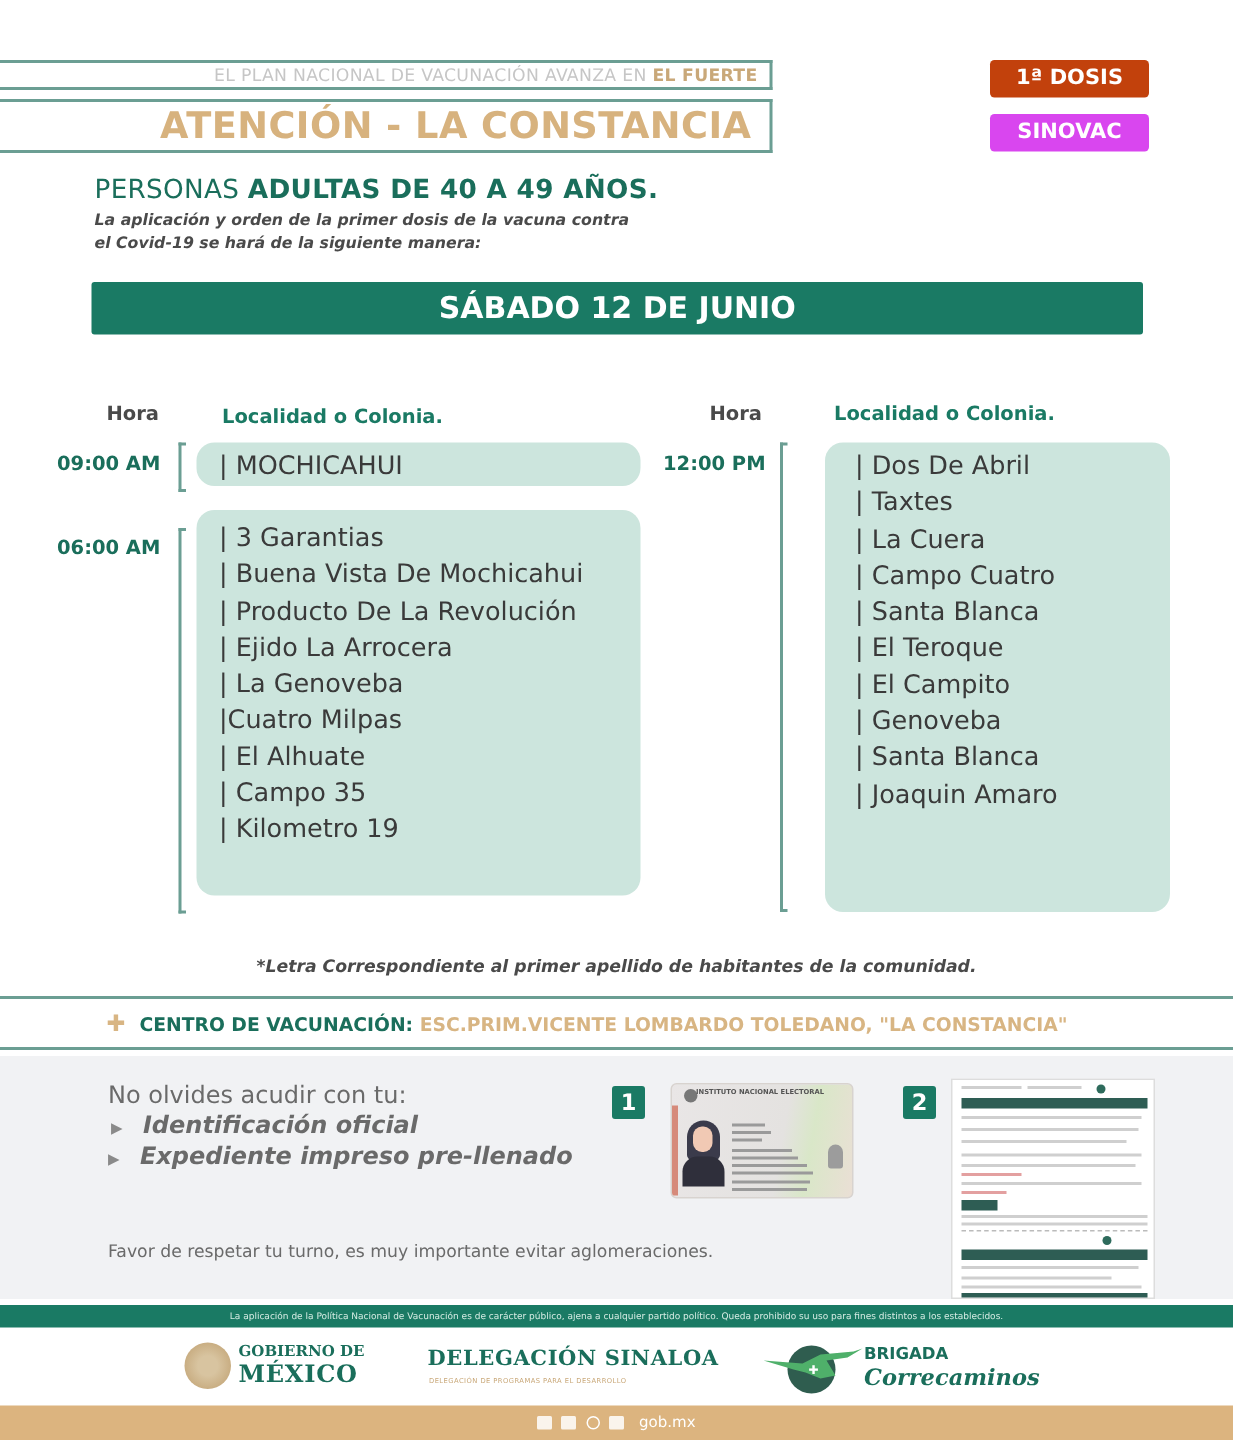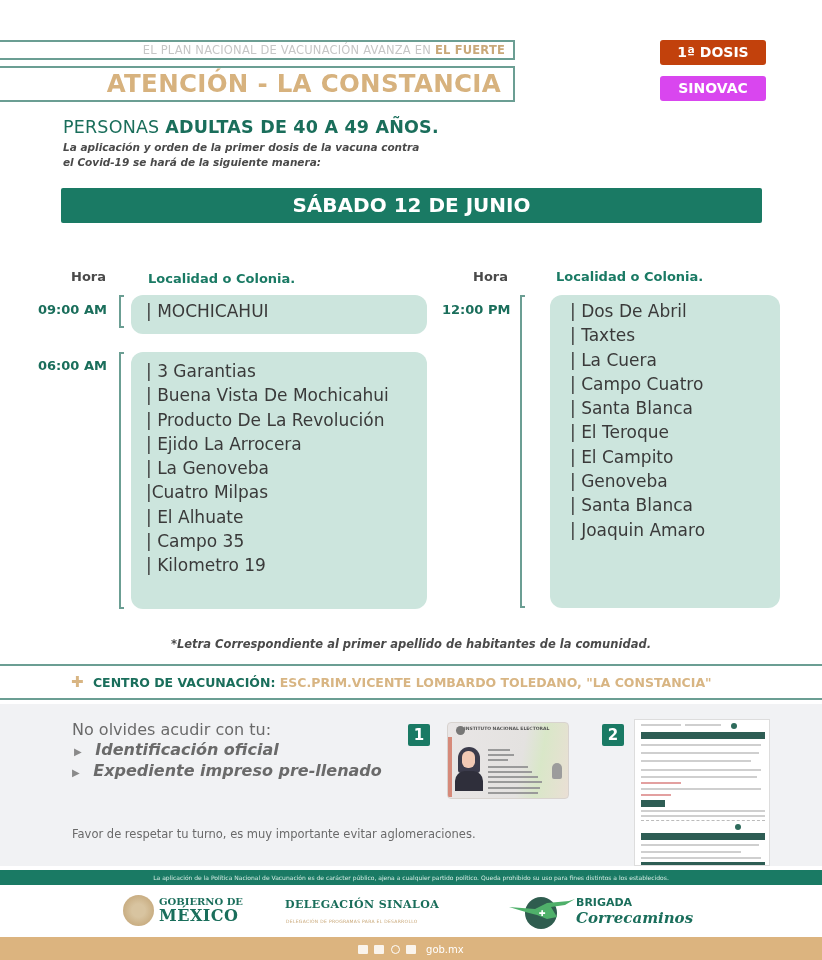--- a/index.html
+++ b/index.html
@@ -114,21 +114,21 @@
   .form-doc .logo { position: absolute; width: 6px; height: 6px; border-radius: 50%; background: #2e6b5c; }
 
   .legal-bar {
     left: 0; top: 870px; width: 822px; height: 15px; background: #1a7a64; color: #d6ece4;
     font-size: 6px; line-height: 15px; text-align: center;
   }
   .gob-seal { left: 123px; top: 895px; width: 31px; height: 31px; border-radius: 50%; background: radial-gradient(circle, #d8c4a0 30%, #c9ae83 70%); }
   .gob-text { left: 159px; top: 896px; font-family: "DejaVu Serif", serif; font-weight: bold; color: #1a6e5b; }
   .gob-text .l1 { font-size: 10px; line-height: 11px; }
   .gob-text .l2 { font-size: 16px; line-height: 18px; letter-spacing: 0.5px; }
-  .deleg { left: 285px; top: 898px; font-family: "DejaVu Serif", serif; font-weight: bold; color: #1a6e5b; font-size: 11px; letter-spacing: 0.4px; }
+  .deleg { left: 285px; top: 898px; font-family: "DejaVu Serif", serif; font-weight: bold; color: #1a6e5b; font-size: 14px; letter-spacing: 0.4px; }
   .deleg-sub { left: 286px; top: 919px; font-size: 4.5px; color: #c9a879; letter-spacing: 0.3px; }
   .bird { left: 507px; top: 893px; width: 70px; height: 38px; }
   .brigada { left: 576px; top: 897px; font-weight: bold; color: #1a6e5b; }
   .brigada .l1 { font-size: 11px; line-height: 12px; }
   .brigada .l2 { font-family: "DejaVu Serif", serif; font-style: italic; font-size: 15px; line-height: 18px; }
 
   .footer-bar {
     left: 0; top: 937px; width: 822px; height: 23px; background: #dcb47f;
     text-align: center; color: #fff; font-size: 10px; line-height: 23px;
   }
@@ -156,27 +156,27 @@
   <div>el Covid-19 se hará de la siguiente manera:</div>
 </div>
 
 <div class="abs date-bar">SÁBADO 12 DE JUNIO</div>
 
 <div class="abs col-head hora" style="left:71px; top:269px;">Hora</div>
 <div class="abs col-head loc" style="left:148px; top:271px;">Localidad o Colonia.</div>
 
 <div class="abs time" style="left:38px; top:302px;">09:00 AM</div>
 <div class="abs bracket" style="left:119px; top:295px; height:33px;"></div>
-<div class="abs card" style="left:131px; top:295px; width:296px; height:39px; padding-top:4px;">
+<div class="abs card" style="left:131px; top:295px; width:296px; height:29px; padding-top:4px;">
   <div class="item">| MOCHICAHUI</div>
 </div>
 
 <div class="abs time" style="left:38px; top:358px;">06:00 AM</div>
 <div class="abs bracket" style="left:119px; top:352px; height:257px;"></div>
-<div class="abs card" style="left:131px; top:352px; width:296px; height:257px;">
+<div class="abs card" style="left:131px; top:340px; width:296px; height:257px;">
   <div class="item">| 3 Garantias</div>
   <div class="item">| Buena Vista De Mochicahui</div>
   <div class="item">| Producto De La Revolución</div>
   <div class="item">| Ejido La Arrocera</div>
   <div class="item">| La Genoveba</div>
   <div class="item">|Cuatro Milpas</div>
   <div class="item">| El Alhuate</div>
   <div class="item">| Campo 35</div>
   <div class="item">| Kilometro 19</div>
 </div>

